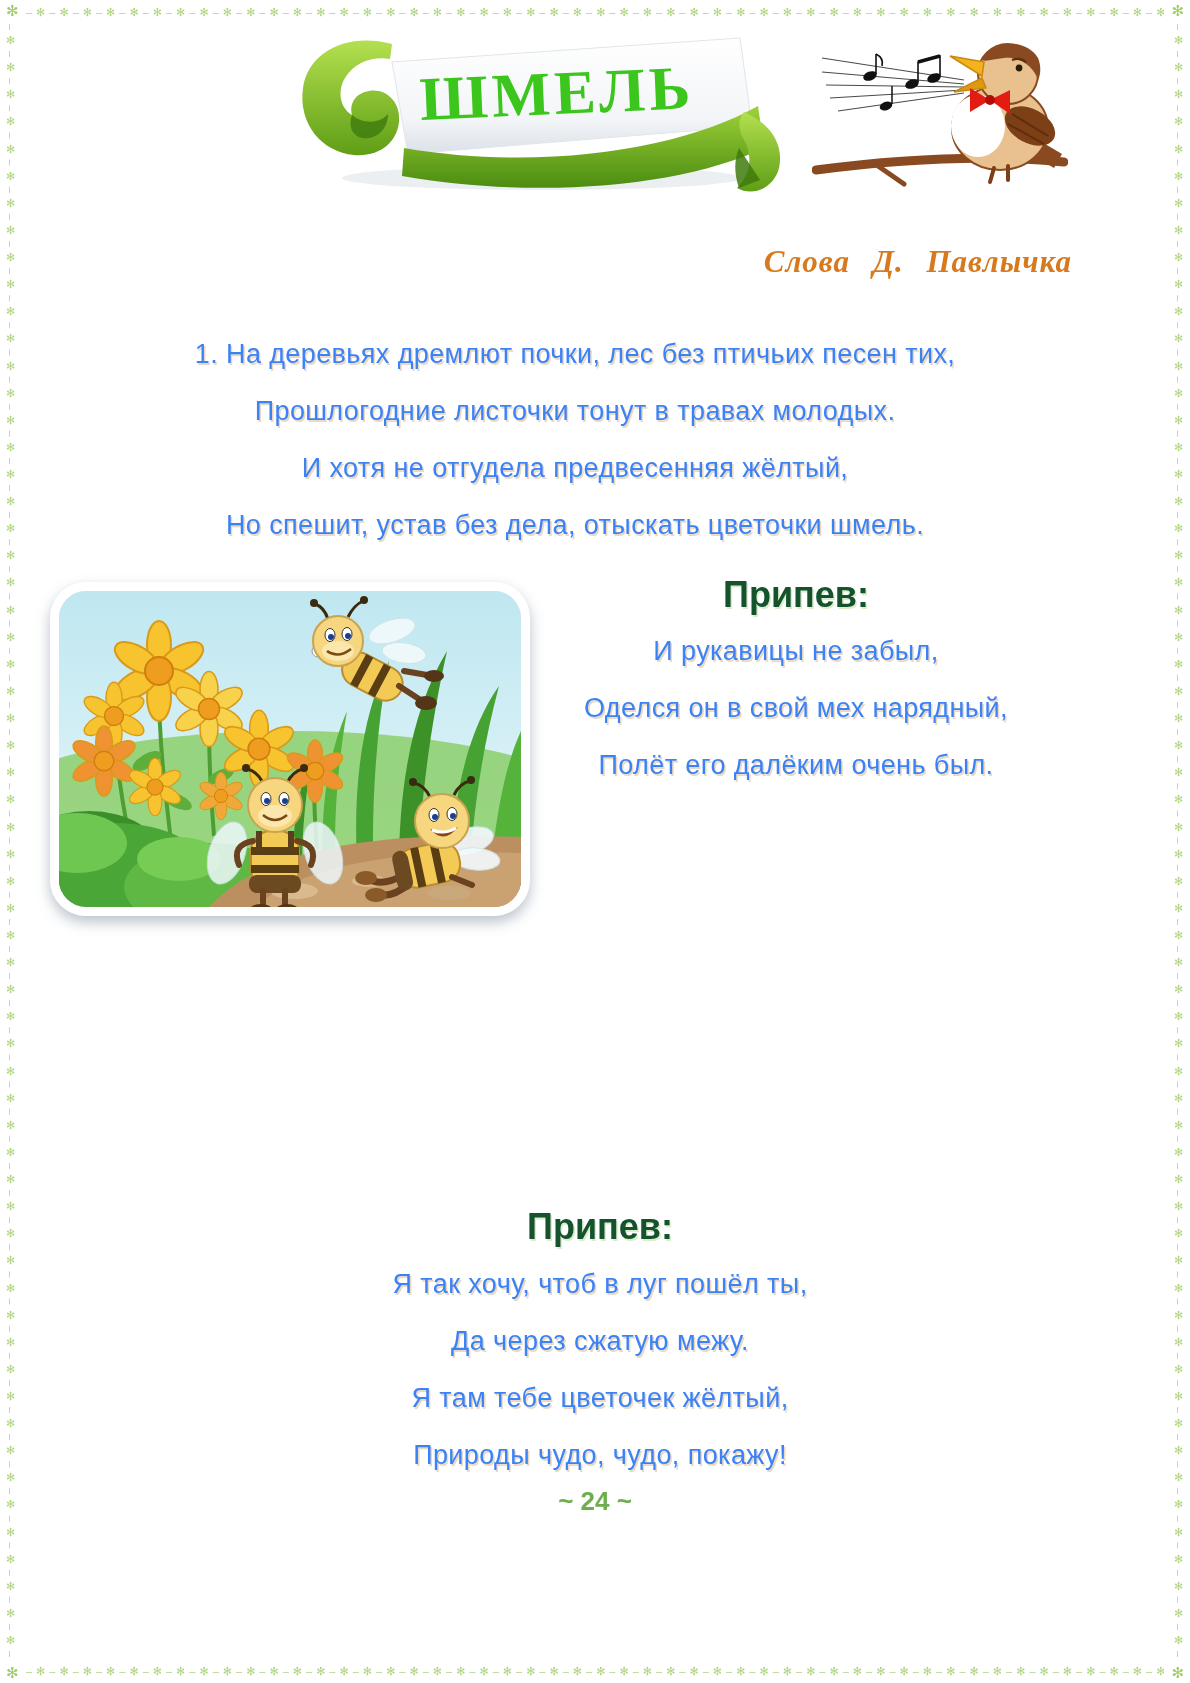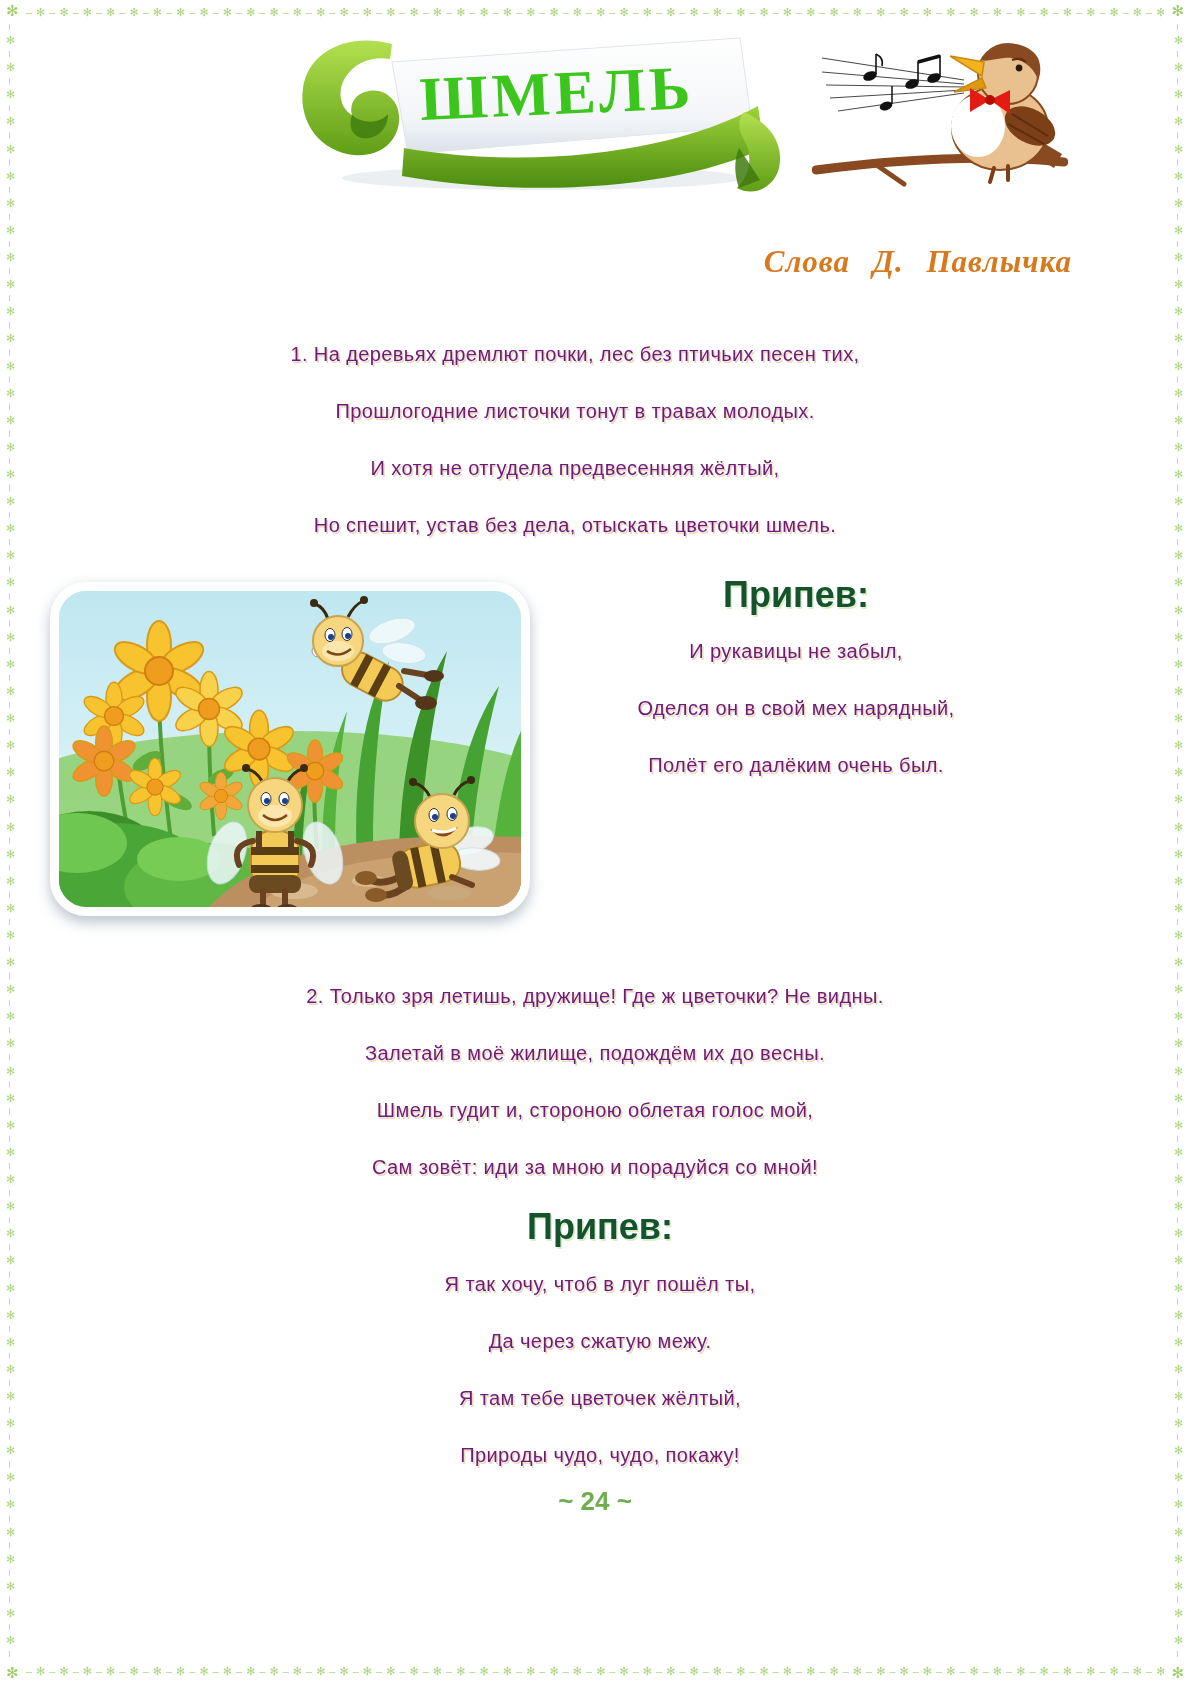--- a/index.html
+++ b/index.html
@@ -30,21 +30,21 @@
   .bird-wrap{position:absolute;left:812px;top:32px;width:256px;height:166px;}
 
   .attribution{
     position:absolute;top:244px;right:118px;
     font-family:"Liberation Serif",serif;font-style:italic;font-weight:bold;
     font-size:31px;color:#d8791d;word-spacing:14px;letter-spacing:1px;
   }
 
   
   .lyric-line{
-    height:57px;line-height:57px;font-size:20px;color:#701a75;
+    height:57px;line-height:57px;font-size:27px;color:#3b82f6;
     text-shadow:1.5px 1.5px 0 #e9d8c2;letter-spacing:.4px;white-space:nowrap;
   }
   .chorus-label{
     height:57px;line-height:57px;font-size:36px;font-weight:bold;color:#14532d;
     text-shadow:1.5px 1.5px 0 #dcedcb;
   }
   .verse1{position:absolute;left:40px;top:326px;width:1070px;text-align:center;}
   .chorus1{position:absolute;left:540px;top:566px;width:512px;text-align:center;}
   .verse2{position:absolute;left:60px;top:968px;width:1070px;text-align:center;}
   .chorus2-label{position:absolute;left:65px;top:1198px;width:1070px;text-align:center;}
@@ -322,26 +322,20 @@
         <ellipse cx="70" cy="32" rx="5" ry="6.5" fill="#fff" stroke="#333"></ellipse>
         <circle cx="71" cy="34" r="3" fill="#1a3f8f"></circle>
         <ellipse cx="88" cy="31" rx="5" ry="6.5" fill="#fff" stroke="#333"></ellipse>
         <circle cx="89" cy="33" r="3" fill="#1a3f8f"></circle>
         <path d="M66 46 Q80 62 94 44 Q81 52 66 46 Z" fill="#8a4618"></path>
         <path d="M68 47 Q80 52 92 45" stroke="#fff" stroke-width="3" fill="none"></path>
       </g>
     </svg>
   </div>
 
-  <div class="verse2">
-    <div class="lyric-line">2. Только зря летишь, дружище! Где ж цветочки?  Не видны.</div>
-    <div class="lyric-line">Залетай в моё жилище, подождём их до весны.</div>
-    <div class="lyric-line">Шмель гудит и, стороною облетая голос мой,</div>
-    <div class="lyric-line">Сам зовёт: иди за мною и порадуйся со мной!</div>
-  </div>
 
   <div class="chorus2-label chorus-label">Припев:</div>
   <div class="chorus2">
     <div class="lyric-line">Я так хочу, чтоб в луг пошёл ты,</div>
     <div class="lyric-line">Да через сжатую межу.</div>
     <div class="lyric-line">Я там тебе цветочек жёлтый,</div>
     <div class="lyric-line">Природы чудо, чудо, покажу!</div>
   </div>
 
   <div class="page-number">~ 24 ~</div>

